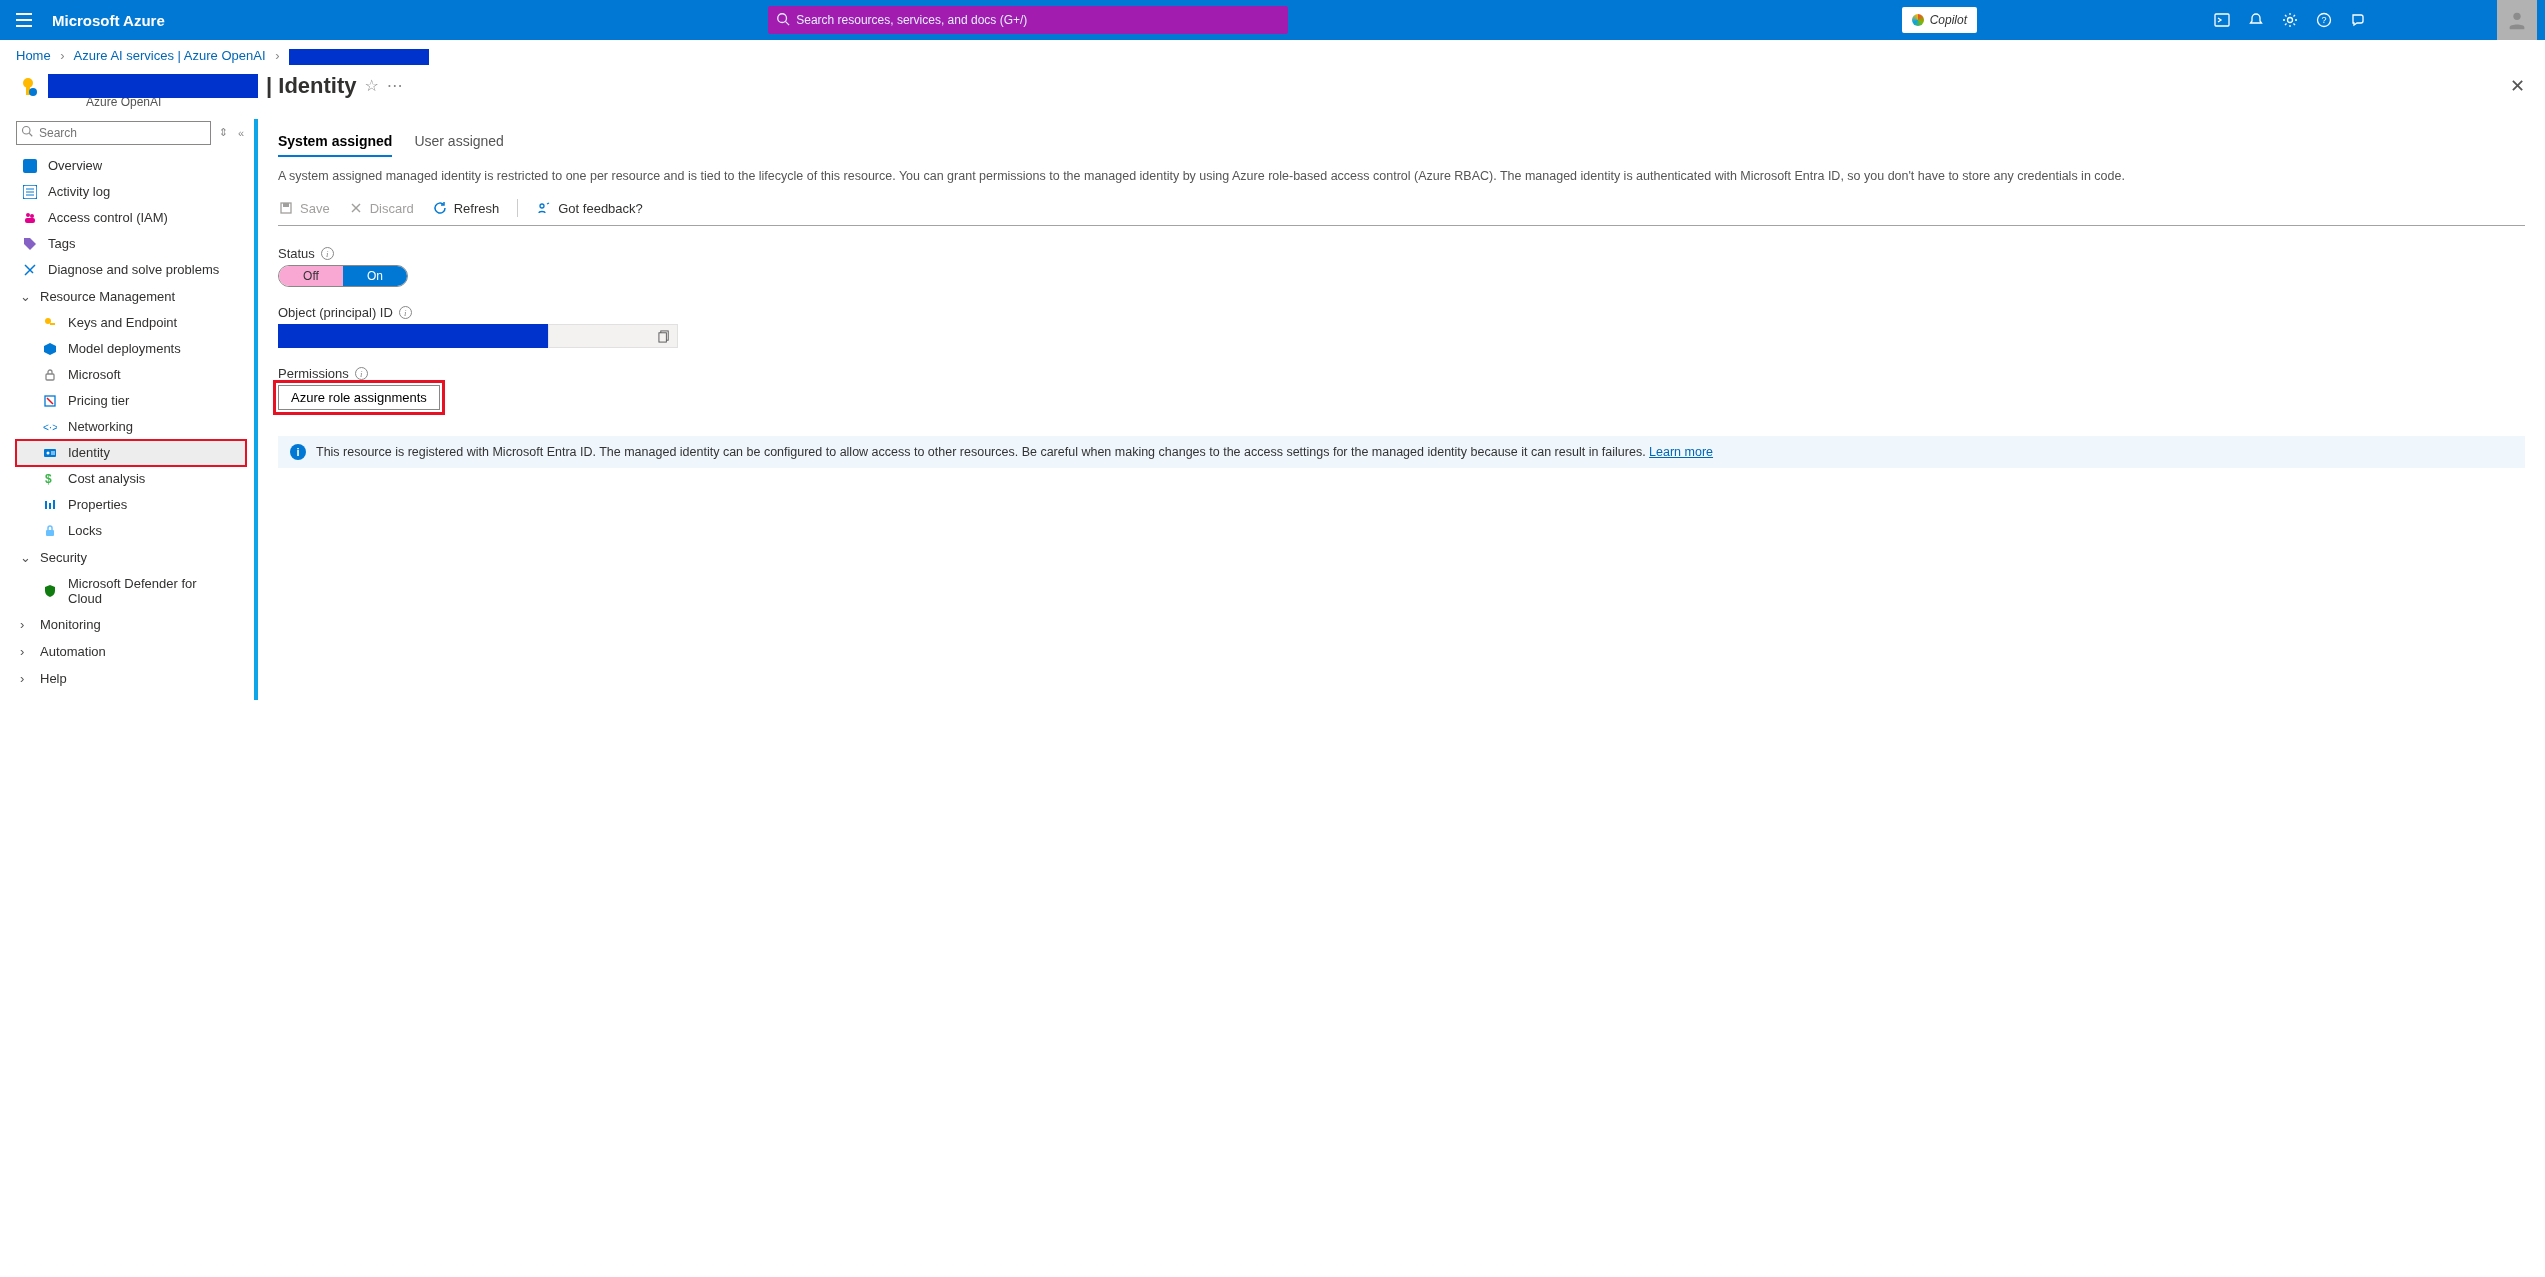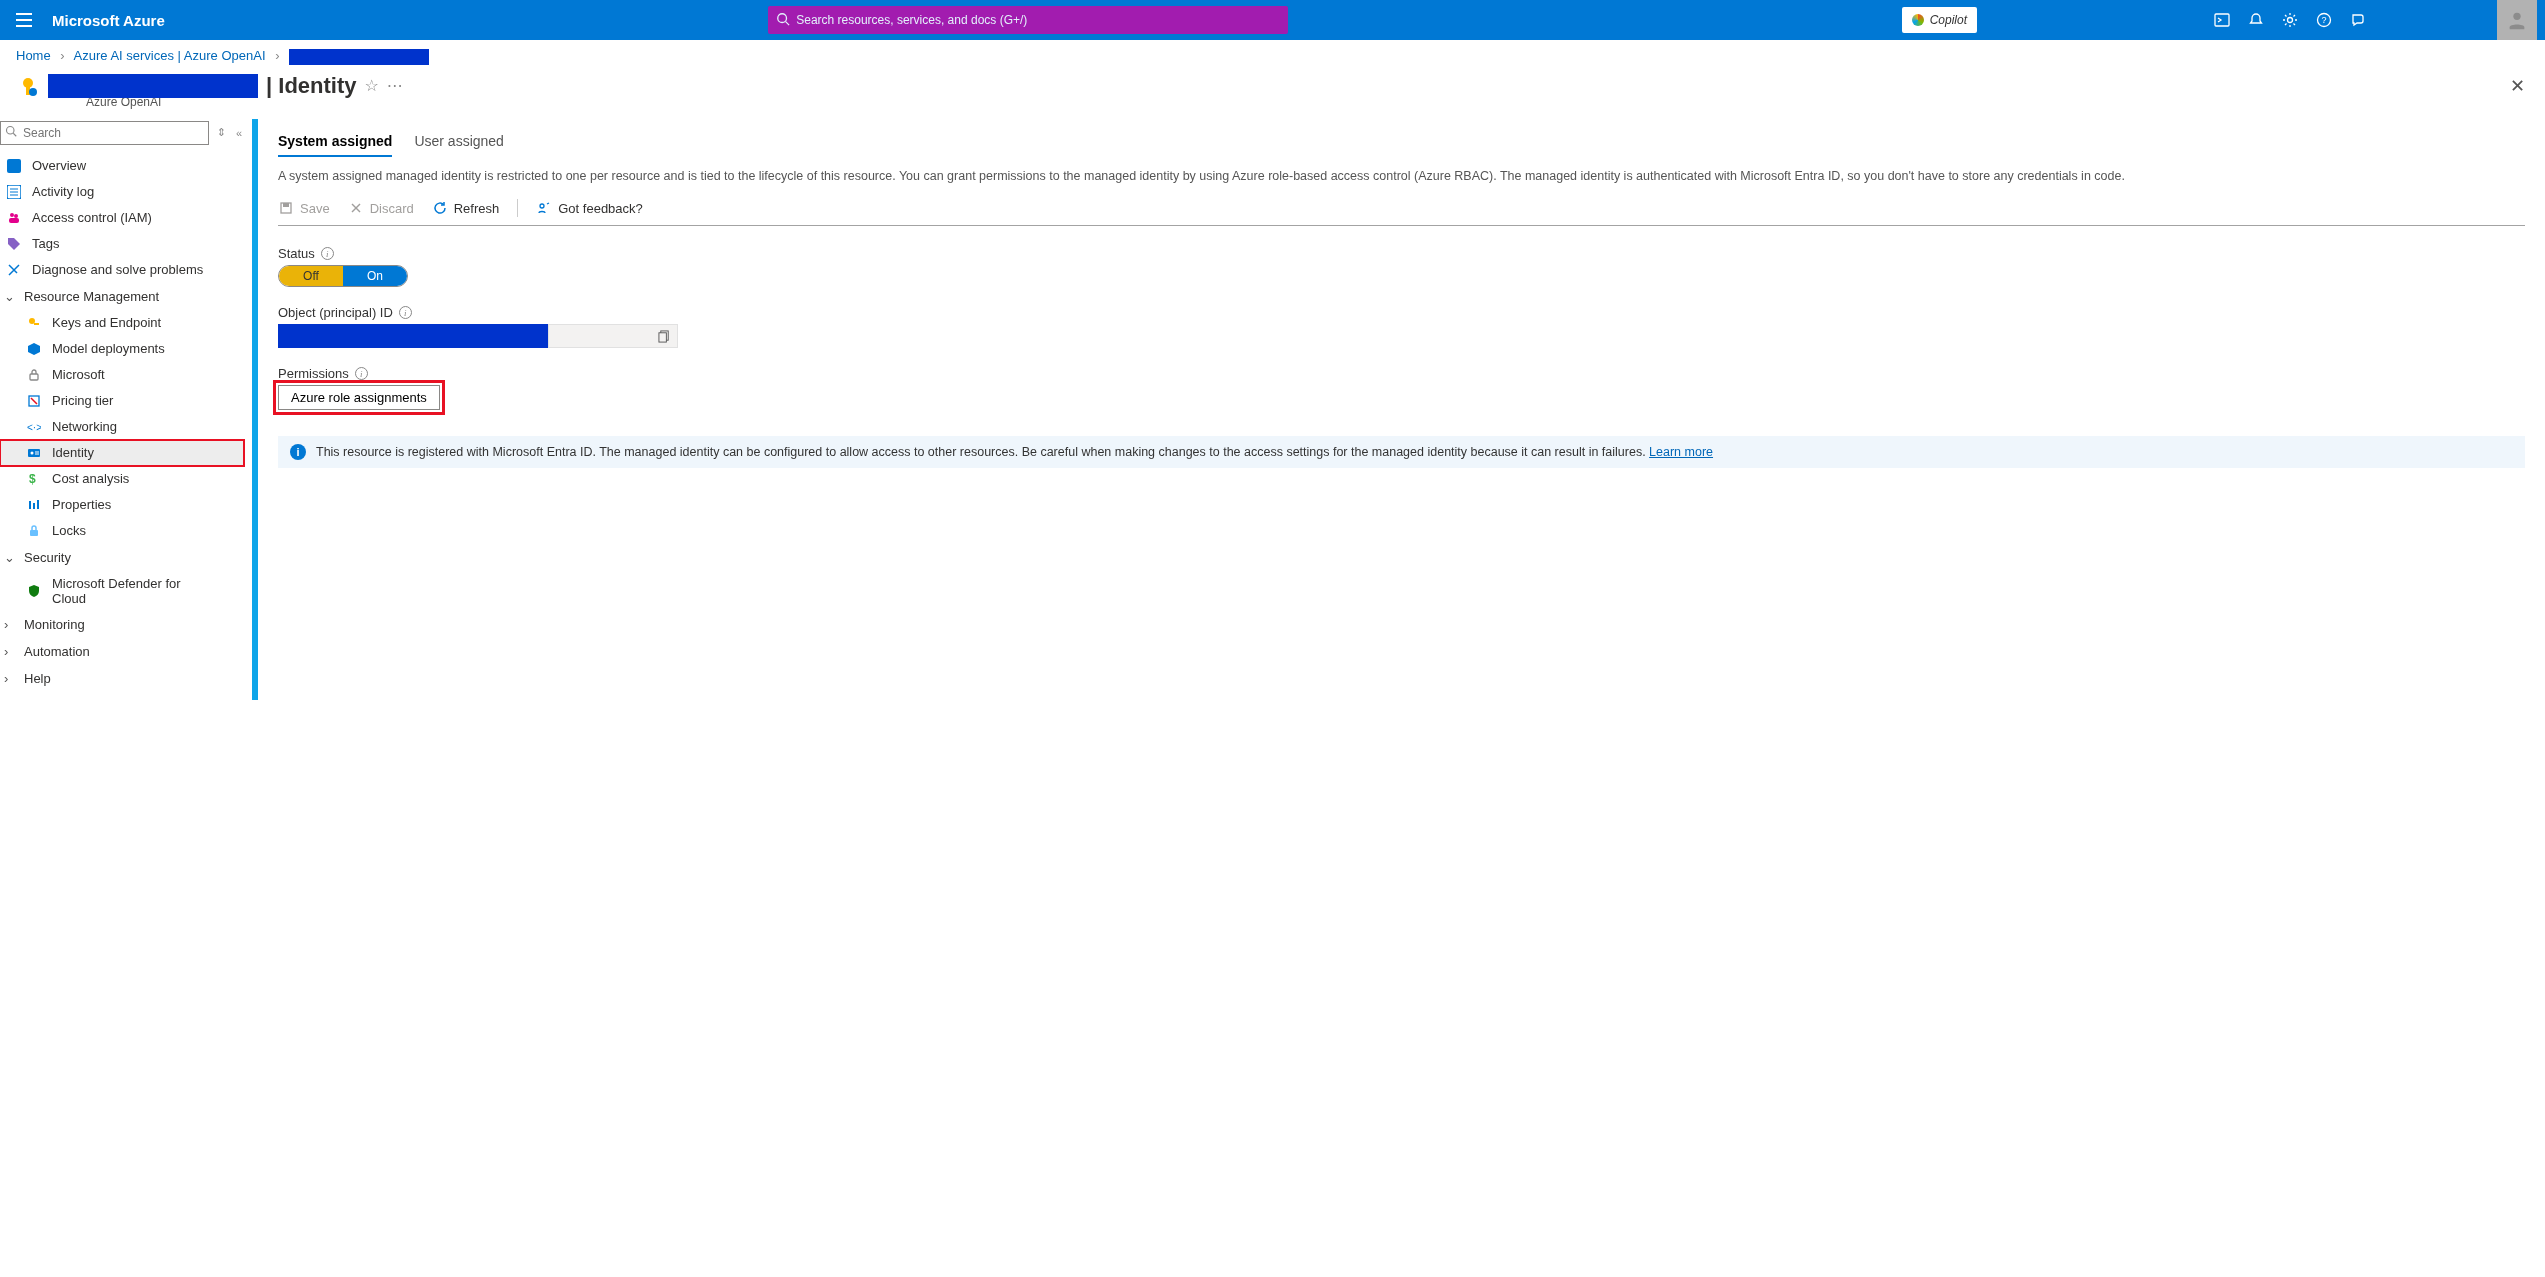--- a/index.html
+++ b/index.html
@@ -34,21 +34,21 @@
 .title-main { display:flex; align-items:center; gap:8px;}
 .redact-title { width:210px; height:24px; background:#0033cc;}
 .title-text { font-size:22px; font-weight:600;}
 .star { color:#888; font-size:16px; cursor:pointer;}
 .dots { color:#888; font-size:16px; cursor:pointer;}
 .subtitle { font-size:12px; color:#555; margin-top:2px; margin-left:32px;}
 .close-x { position:absolute; right:20px; top:6px; font-size:18px; color:#555; cursor:pointer;}
 
 
 .cols { display:flex; }
-.leftcol { width:258px; border-right:6px solid #0ea5e9; padding: 2px 8px 8px 0;}
+.leftcol { width:258px; border-right:4px solid #0ea5e9; padding: 2px 8px 8px 16px;}
 .maincol { flex:1; padding: 8px 20px 20px 20px;}
 
 
 .leftsearch-row { display:flex; align-items:center; gap:6px; margin-bottom:8px;}
 .leftsearch { flex:1; position:relative;}
 .leftsearch input { width:100%; height:24px; border:1px solid #8a8886; padding:0 6px 0 22px; font-size:12px;}
 .leftsearch .sicon2 { position:absolute; left:5px; top:4px; color:#888; font-size:12px;}
 .mini-btn { color:#888; font-size:11px; cursor:pointer; padding:2px; }
 
 
@@ -74,21 +74,21 @@
 .tool .ticon2 { width:16px; height:16px; display:flex; align-items:center; justify-content:center;}
 .vdiv { width:1px; height:18px; background:#ccc;}
 
 
 .field { margin-bottom: 18px;}
 .field-label { font-size:13px; color:#333; display:flex; align-items:center; gap:6px; margin-bottom:4px;}
 .info-circle { width:13px; height:13px; border:1px solid #888; border-radius:50%; display:inline-flex; align-items:center; justify-content:center; font-size:9px; color:#888; font-style:italic; font-family:serif;}
 .toggle { display:flex; width:130px; height:22px; border:1px solid #8a8886; border-radius:11px; overflow:hidden; font-size:12px;}
 .toggle > div { flex:1; display:flex; align-items:center; justify-content:center;}
 .toggle .on { background:#0078d4; color:#fff;}
-.toggle .off { background:#eab308; color:#333;}
+.toggle .off { background:#f9a8d4; color:#333;}
 .objid-row { display:flex; align-items:stretch; width:400px;}
 .objid-val { flex:1; height:24px; background:#0033cc;}
 .objid-copy { width:130px; height:24px; background:#f3f2f1; border:1px solid #e1e1e1; display:flex; align-items:center; justify-content:flex-end; padding-right:6px; cursor:pointer;}
 .perm-btn { border:1px solid #8a8886; background:#fff; padding:4px 12px; font-size:13px; cursor:pointer;}
 .red-thick { outline:3px solid #e81123; outline-offset:2px; display:inline-block;}
 
 
 .info-banner { background:#eff6fc; display:flex; align-items:center; gap:10px; padding:8px 12px; font-size:12.5px; color:#333; margin-top:26px;}
 .info-banner .bicon { width:16px; height:16px; border-radius:50%; background:#0078d4; color:#fff; display:flex; align-items:center; justify-content:center; font-size:11px; font-weight:bold;}
 .info-banner a { color:#0067b8; }

